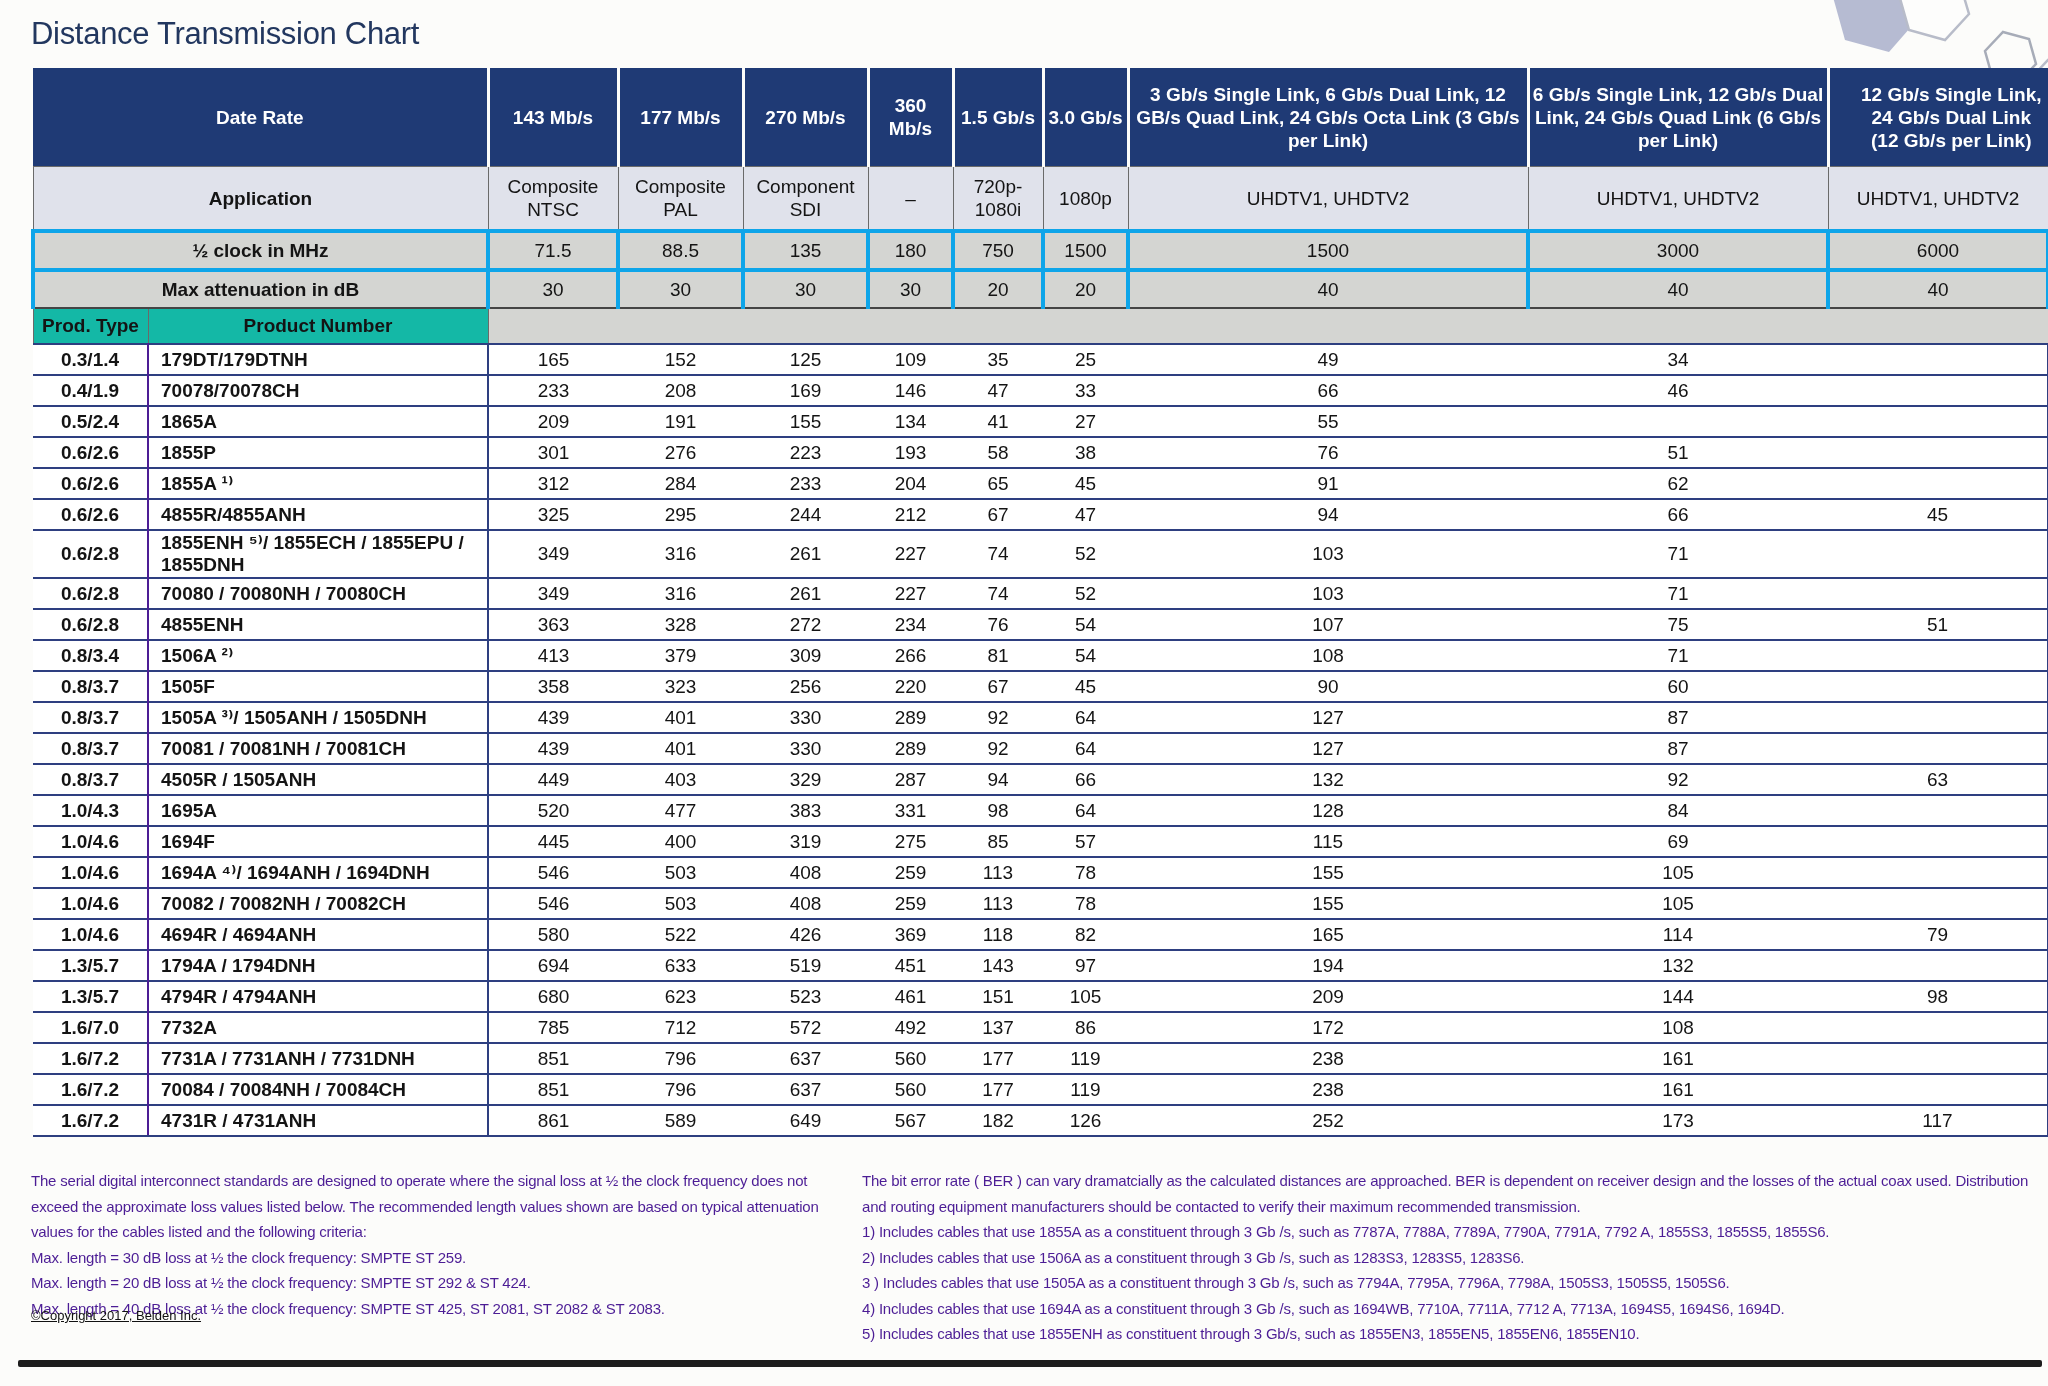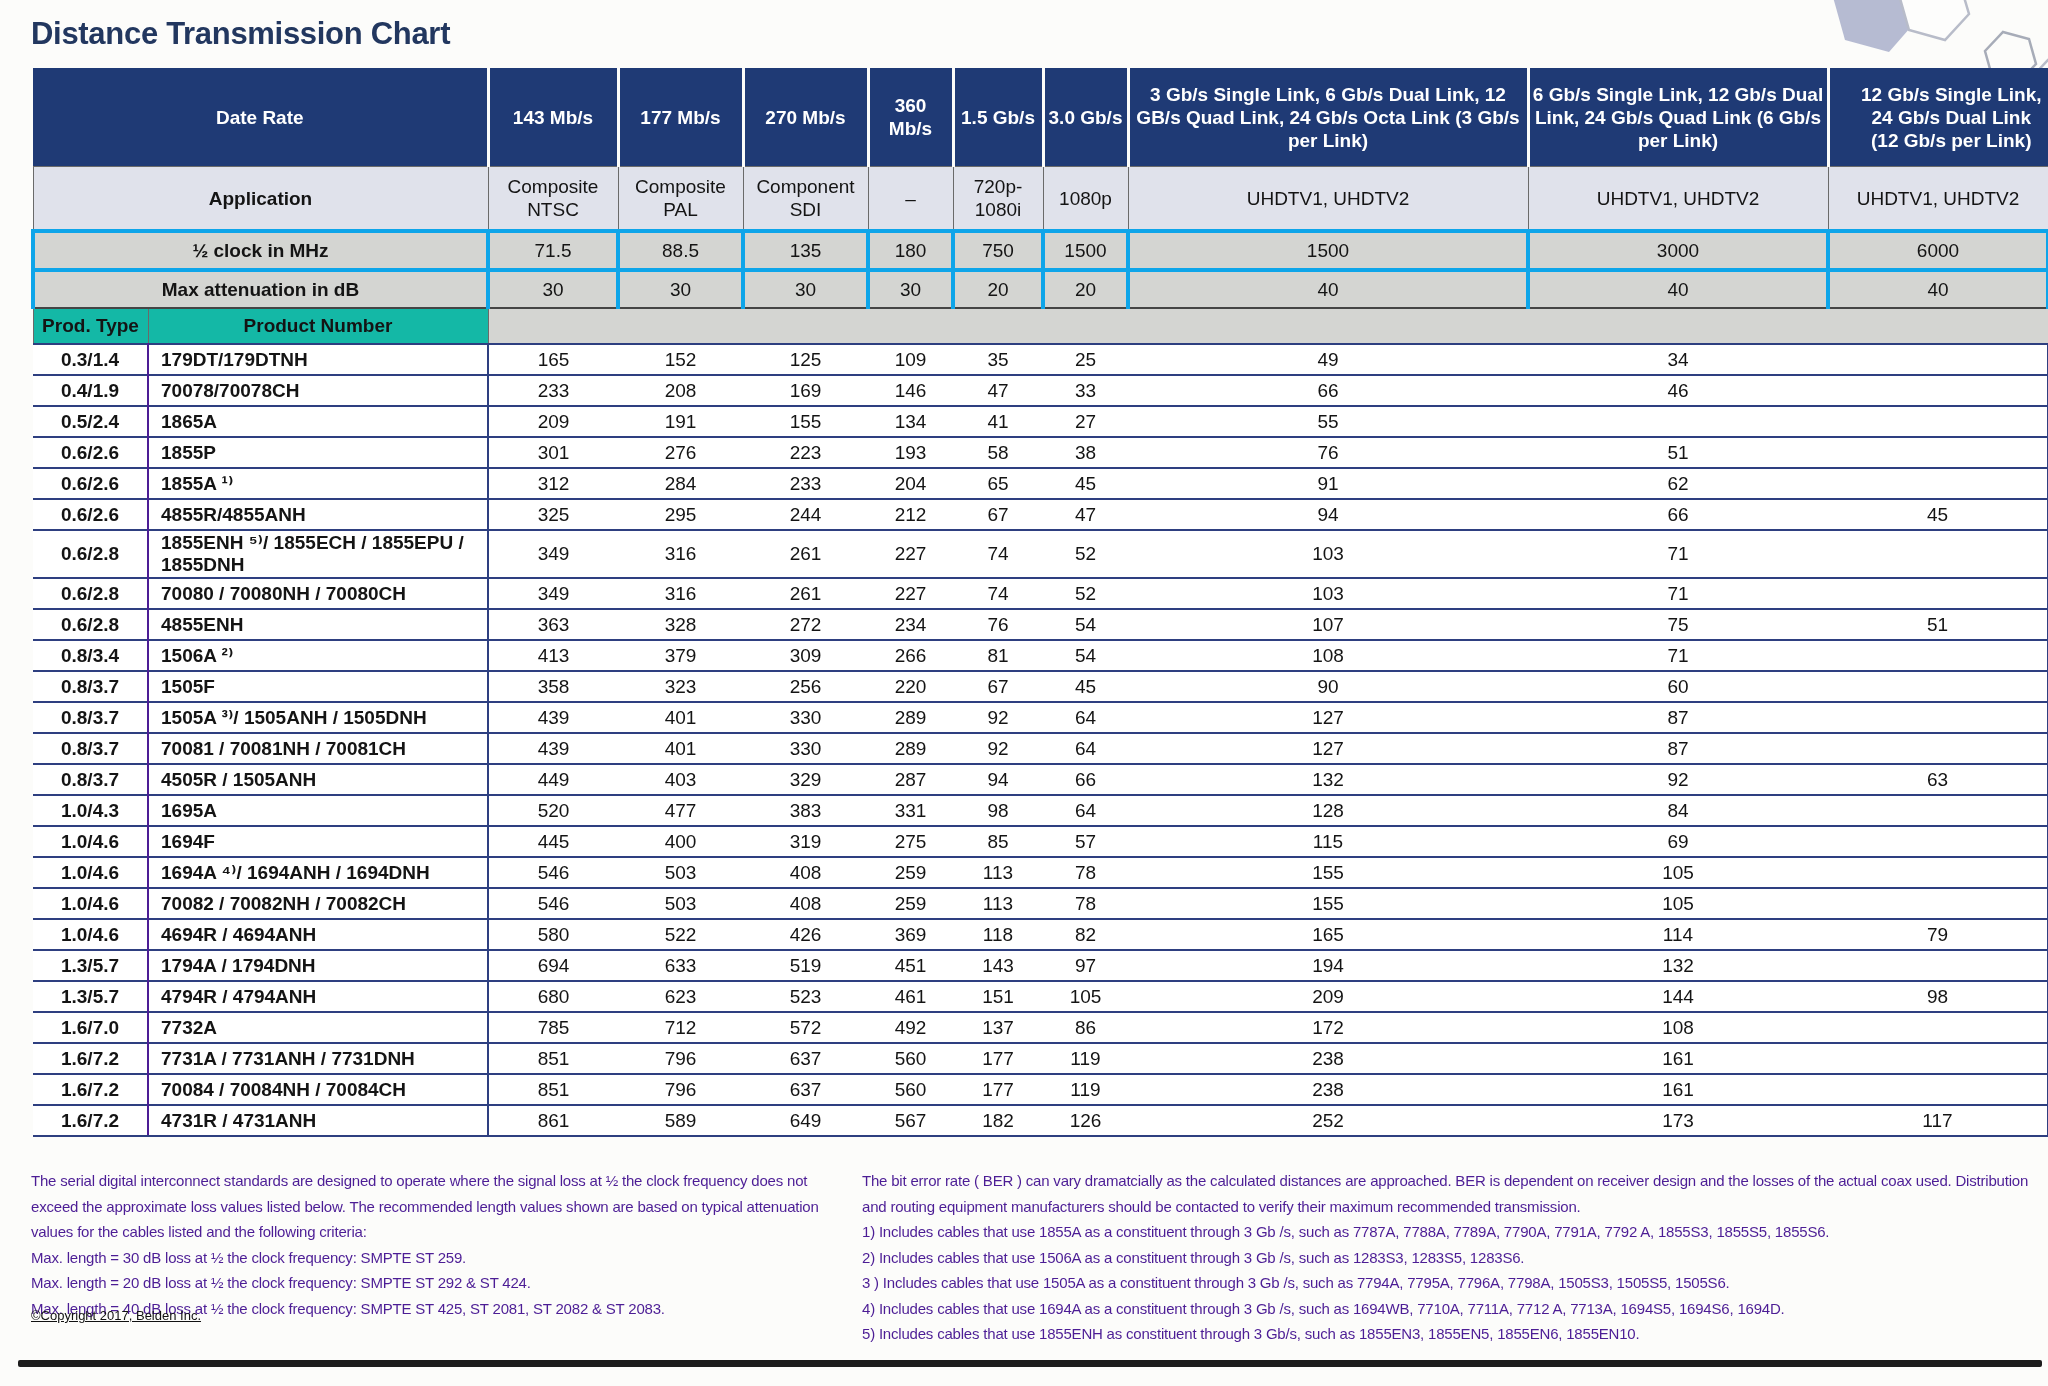--- a/index.html
+++ b/index.html
@@ -8,21 +8,21 @@
     position:relative; overflow:hidden;
     background:#fcfcfa;
     font-family:"Liberation Sans","DejaVu Sans",sans-serif;
     color:#141414;
     -webkit-font-smoothing:antialiased;
   }
 
   .page-title {
     position:absolute; left:31px; top:16px;
     font-size:31px; letter-spacing:-0.3px;
-    color:#22375f; font-weight:700;
+    color:#22375f; font-weight:400;
   }
 
   .hex-deco { position:absolute; top:0; right:0; width:215px; height:125px; }
 
   
   table.dist {
     position:absolute; left:31px; top:68px;
     width:2015px;
     border-collapse:collapse; table-layout:fixed;
     font-size:19px;

